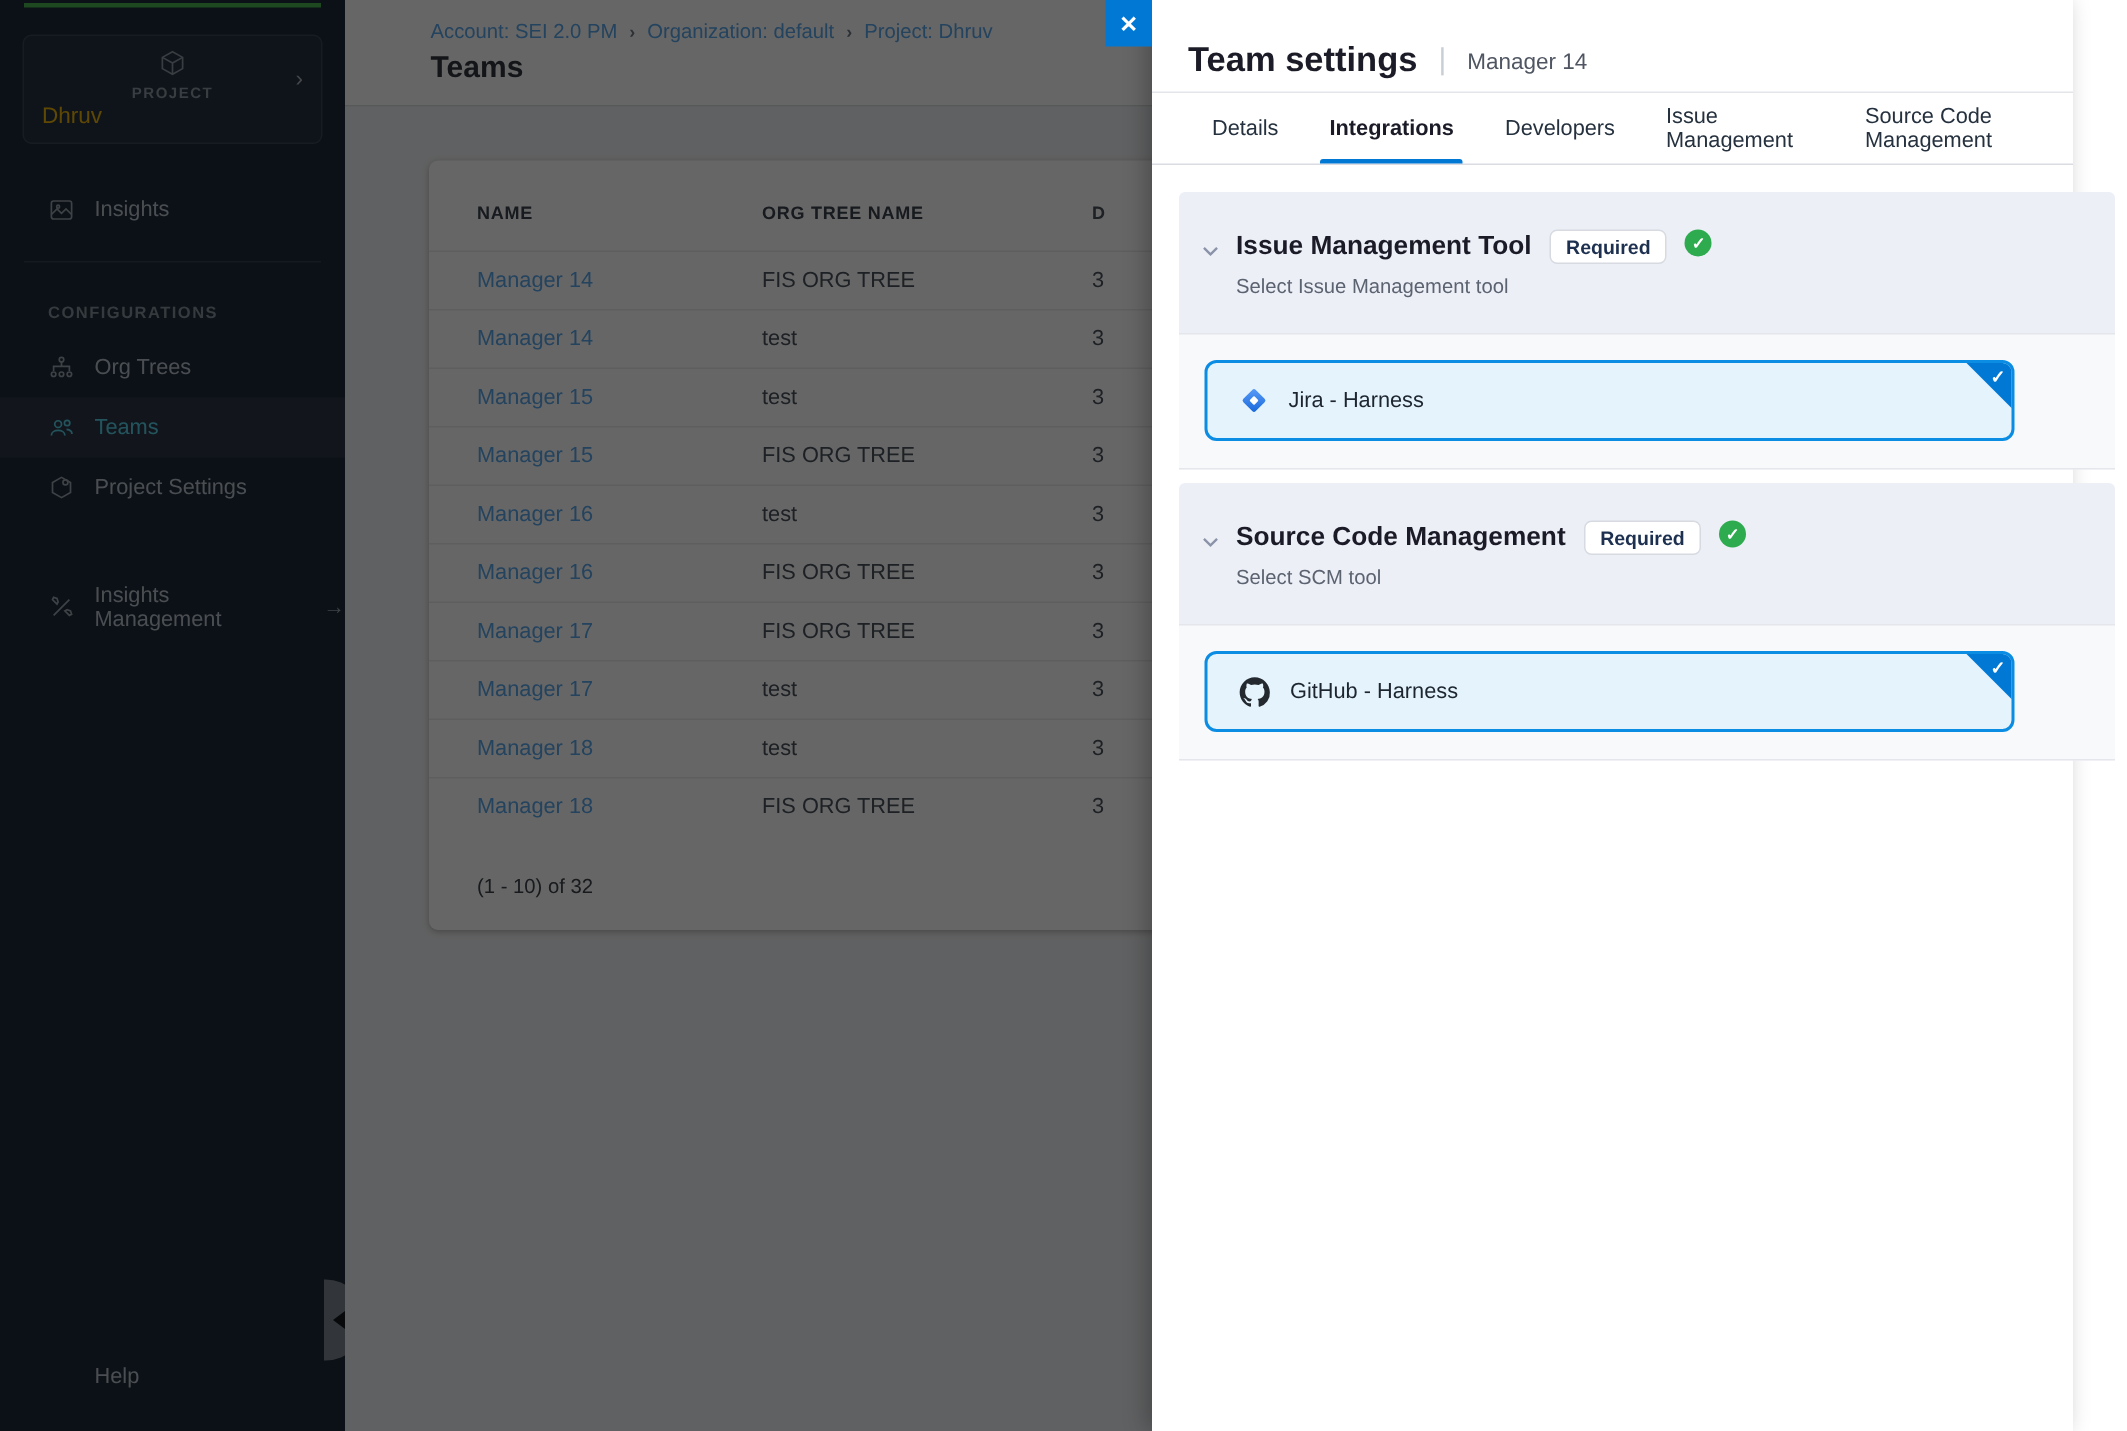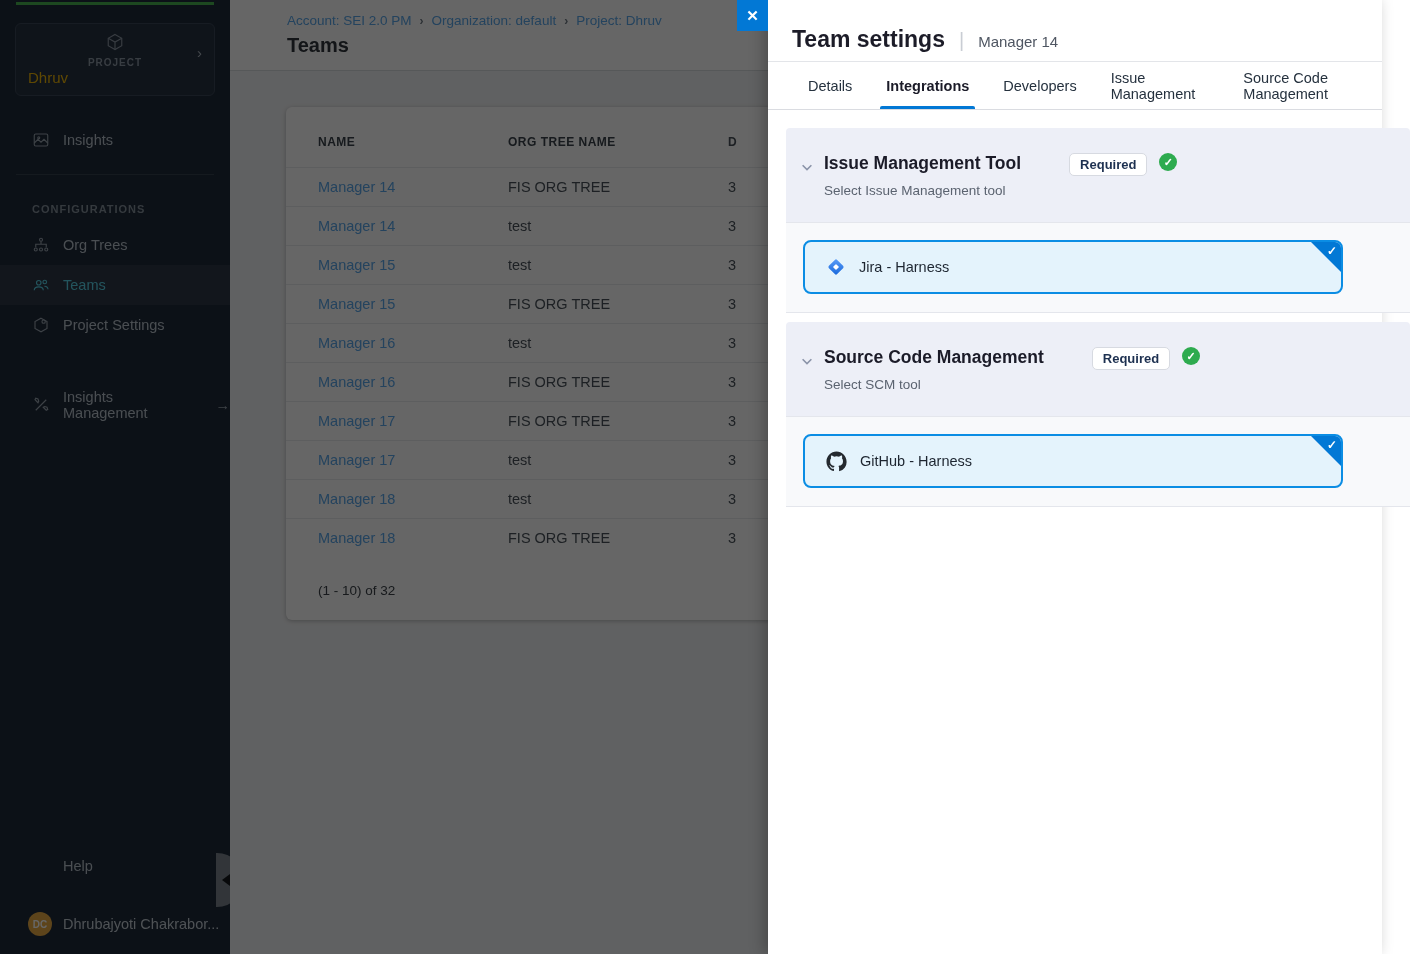--- a/index.html
+++ b/index.html
@@ -69,21 +69,21 @@
   .tab.active { color:#1b1b28; font-weight:700; }
   .tab.active::after { content:""; position:absolute; left:-6px; right:-6px; bottom:0; height:3px; background:#0278d5; border-radius:2px 2px 0 0; }
   .drawer-content { position:relative; padding-top:18px; }
   .section { margin-left:18px; width:624px; }
   .section + .section { margin-top:9px; }
   .section-head { background:#edeff7; border-radius:4px 4px 0 0; height:94px; padding:25px 0 0 14px; display:flex; }
   .chev { color:#8a93a8; margin:7px 10px 0 0; flex:0 0 auto; }
   .section-head-main { }
   .title-row { display:flex; gap:12px; }
   .section-title { font-size:17.5px; font-weight:700; color:#1b1b28; }
-  .badge { background:#fff; border:1px solid #d7dae1; border-radius:5px; padding:3px 10px; font-size:13px; font-weight:700; color:#1d3050;margin-left:36px; }
+  .badge { background:#fff; border:1px solid #d7dae1; border-radius:5px; padding:3px 10px; font-size:13px; font-weight:700; color:#1d3050; }
   .check-circle { width:18px; height:18px; border-radius:50%; background:#2eab4f; color:#fff; font-size:11px; font-weight:700; display:flex; align-items:center; justify-content:center; }
   .section-sub { font-size:13.5px; color:#5b6370; margin-top:7px; }
   .section-body { background:#f8f9fb; border-top:1px solid #e4e6ec; border-bottom:1px solid #e4e6ec; height:91px; padding:17px 0 0 17px; }
   .int-card { position:relative; width:540px; height:54px; background:#e4f3fc; border:2px solid #0b8de4; border-radius:8px; display:flex; align-items:center; padding-left:21px; gap:13px; cursor:pointer; overflow:hidden; }
   .int-card-label { font-size:14.5px; color:#1d2530; }
   .corner-flag { position:absolute; right:-2px; top:-2px; width:0; height:0; border-top:34px solid #0278d5; border-left:34px solid transparent; }
   .corner-check { position:absolute; right:4px; top:2px; color:#fff; font-size:12px; font-weight:700; }
   .drawer-footer { position:absolute; left:0; bottom:0; width:650px; height:63px; border-top:1px solid #e3e5e9; background:#fff; display:flex; align-items:center; gap:16px; padding-left:16px; }
   .btn { font-family:"Liberation Sans", sans-serif; font-size:14.5px; font-weight:700; border-radius:4px; height:32px; cursor:pointer; }
   .btn-secondary { background:#fff; color:#0278d5; border:1.5px solid #0278d5; width:84px; }
@@ -157,24 +157,20 @@
     </div>
   </div>
 
   <div class="sb-bottom">
     <div class="help-row">
       <svg class="ic" viewBox="0 0 24 24">
           <path d="M4 4h14v11H9l-4 3z"></path>
           <path d="M10 8.2c.3-1.4 2.8-1.5 2.8.2 0 1-1.3 1.1-1.3 2.2M11.5 13h.01"></path>
         </svg>
       <span>Help</span>
-    </div>
-    <div class="user-row">
-      <div class="avatar">DC</div>
-      <div class="user-name">Dhrubajyoti Chakrabor...</div>
     </div>
   </div>
   <div class="collapse-handle">
       <div class="tri"></div>
     </div>
 </div>
 
 <div class="main">
   <div class="topbar">
     <div class="breadcrumb">

